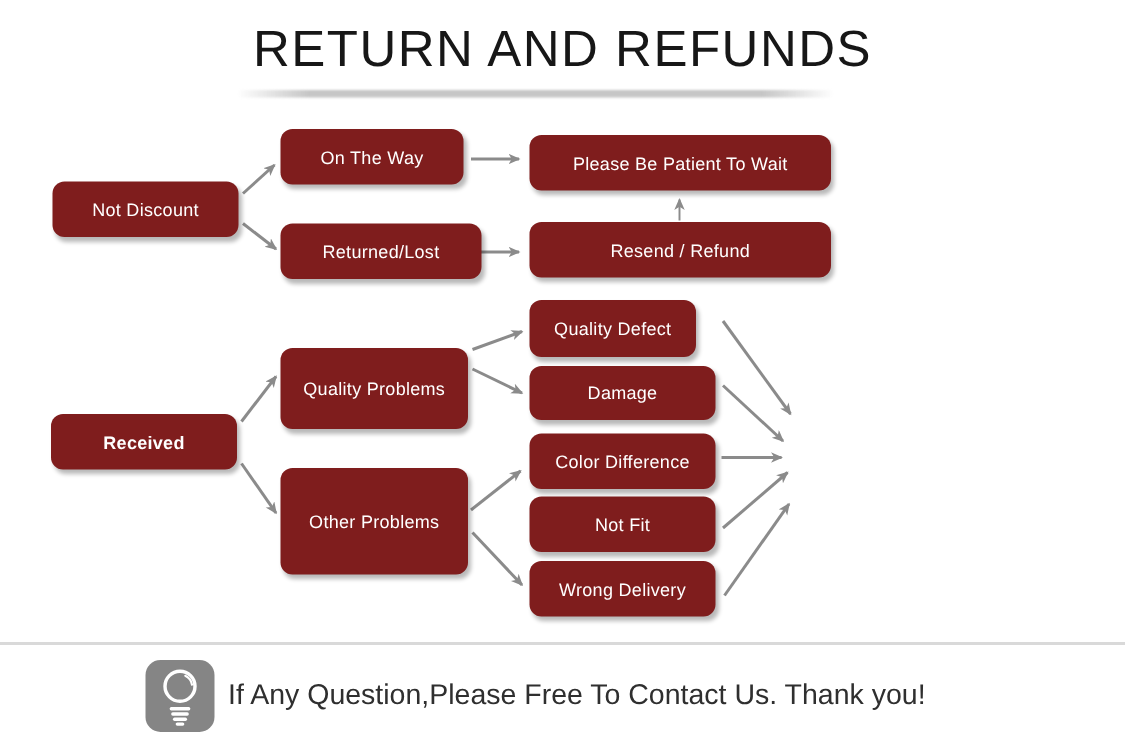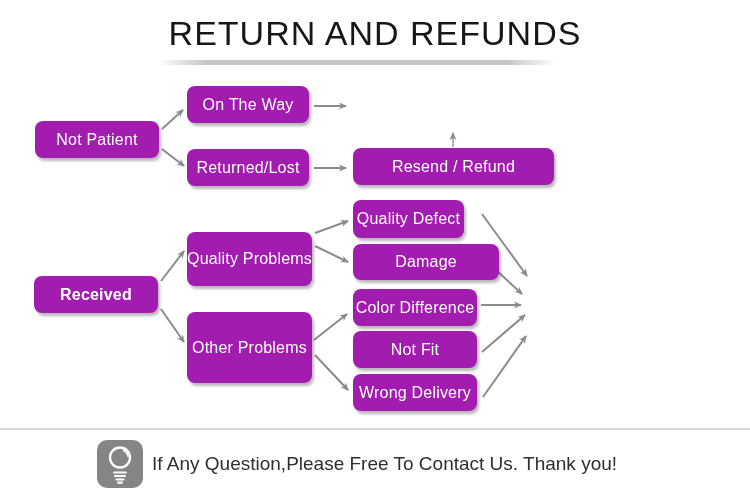--- a/index.html
+++ b/index.html
@@ -24,39 +24,39 @@
     width: 398px; height: 5px;
     background: linear-gradient(to right, rgba(201,201,201,0) 0%, #c6c6c6 12%, #c6c6c6 88%, rgba(201,201,201,0) 100%);
     border-radius: 3px;
     filter: blur(0.6px);
   }
 
   .arrows { position: absolute; left: 0; top: 0; width: 750px; height: 500px; }
 
   .node {
     position: absolute;
-    background: #a21caf;
+    background: #7f1d1d;
     color: #ffffff;
     border-radius: 8px;
     display: flex; align-items: center; justify-content: center;
-    font-size: 16px; letter-spacing: 0.2px;
+    font-size: 12px; letter-spacing: 0.2px;
     text-align: center;
     box-shadow: 2px 3px 3px rgba(0,0,0,0.28);
     white-space: nowrap;
   }
   .n-not-received   { left: 35px;  top: 121px; width: 124px; height: 37px; }
   .n-on-the-way     { left: 187px; top: 86px;  width: 122px; height: 37px; }
-  .n-returned-lost  { left: 187px; top: 149px; width: 122px; height: 37px; }
+  .n-returned-lost  { left: 187px; top: 149px; width: 134px; height: 37px; }
   .n-please-wait    { left: 353px; top: 90px;  width: 201px; height: 37px; }
   .n-resend-refund  { left: 353px; top: 148px; width: 201px; height: 37px; }
   .n-received       { left: 34px;  top: 276px; width: 124px; height: 37px; font-weight: bold; }
   .n-quality-problems { left: 187px; top: 204px; width: 125px; height: 54px; margin-top: 28px; }
   .n-other-problems   { left: 187px; top: 312px; width: 125px; height: 71px; }
   .n-quality-defect   { left: 353px; top: 200px; width: 111px; height: 38px; }
-  .n-damage           { left: 353px; top: 244px; width: 146px; height: 36px; }
+  .n-damage           { left: 353px; top: 244px; width: 124px; height: 36px; }
   .n-color-difference { left: 353px; top: 289px; width: 124px; height: 37px; }
   .n-not-fit          { left: 353px; top: 331px; width: 124px; height: 37px; }
   .n-wrong-delivery   { left: 353px; top: 374px; width: 124px; height: 37px; }
   .n-discount         { left: 533px; top: 290px; width: 200px; height: 35px; }
 
   .footer-divider {
     position: absolute; left: 0; top: 428px;
     width: 750px; height: 2px; background: #d9d9d9;
   }
   .bulb-badge {
@@ -99,23 +99,24 @@
       <line x1="314" y1="340" x2="347" y2="314" marker-end="url(#ah)"></line>
       <line x1="315" y1="355" x2="348" y2="390" marker-end="url(#ah)"></line>
       <line x1="482" y1="214" x2="527" y2="276" marker-end="url(#ah)"></line>
       <line x1="482" y1="257" x2="522" y2="294" marker-end="url(#ah)"></line>
       <line x1="481" y1="305" x2="521" y2="305" marker-end="url(#ah)"></line>
       <line x1="482" y1="352" x2="525" y2="315" marker-end="url(#ah)"></line>
       <line x1="483" y1="397" x2="526" y2="336" marker-end="url(#ah)"></line>
     </g>
   </svg>
 
-  <div class="node n-not-received">Not Patient</div>
+  <div class="node n-not-received">Not Discount</div>
   <div class="node n-on-the-way">On The Way</div>
   <div class="node n-returned-lost">Returned/Lost</div>
+  <div class="node n-please-wait">Please Be Patient To Wait</div>
   <div class="node n-resend-refund">Resend / Refund</div>
   <div class="node n-received">Received</div>
   <div class="node n-quality-problems">Quality Problems</div>
   <div class="node n-other-problems">Other Problems</div>
   <div class="node n-quality-defect">Quality Defect</div>
   <div class="node n-damage">Damage</div>
   <div class="node n-not-fit">Not Fit</div>
   <div class="node n-color-difference">Color Difference</div>
   <div class="node n-wrong-delivery">Wrong Delivery</div>
 

